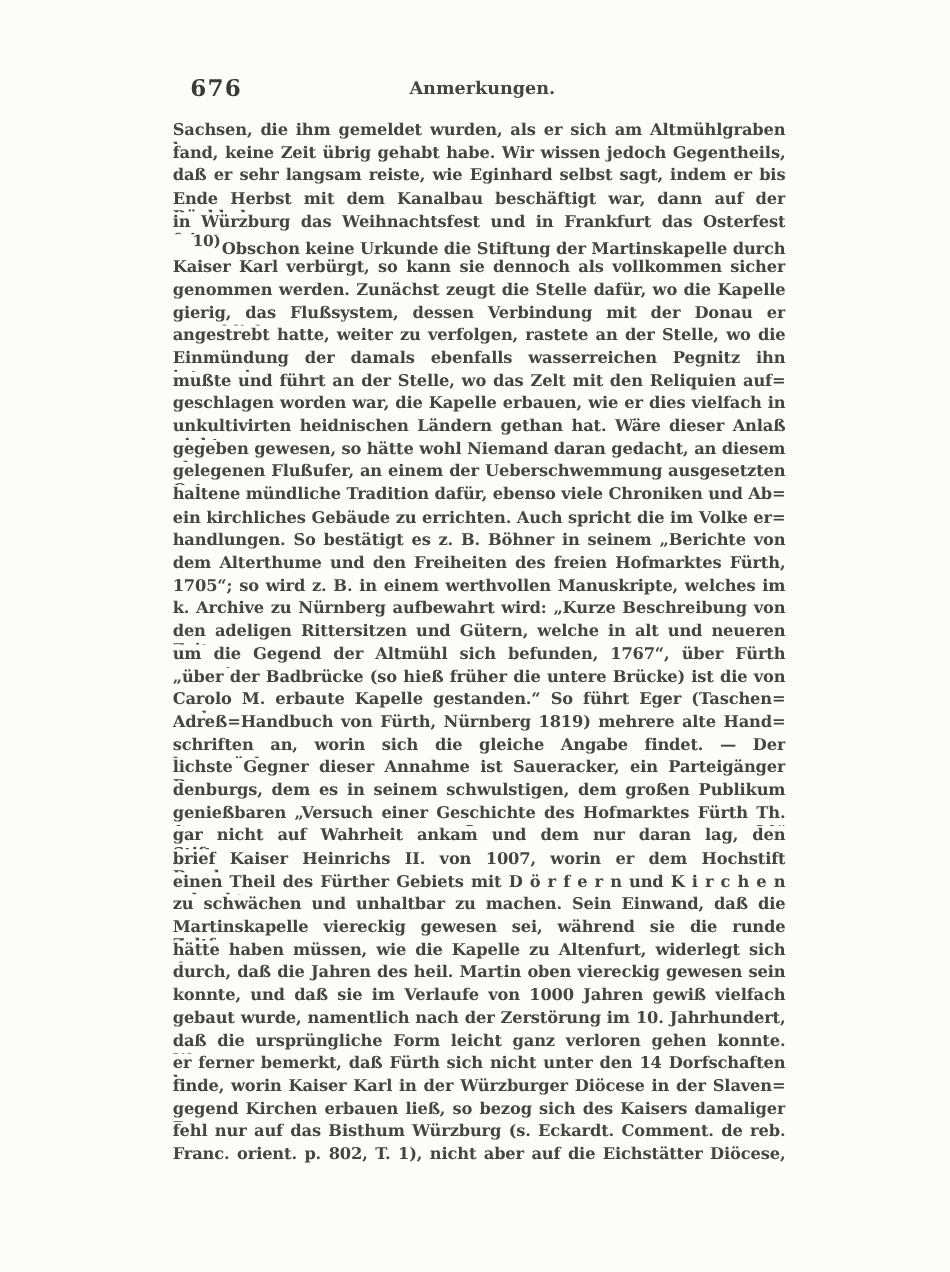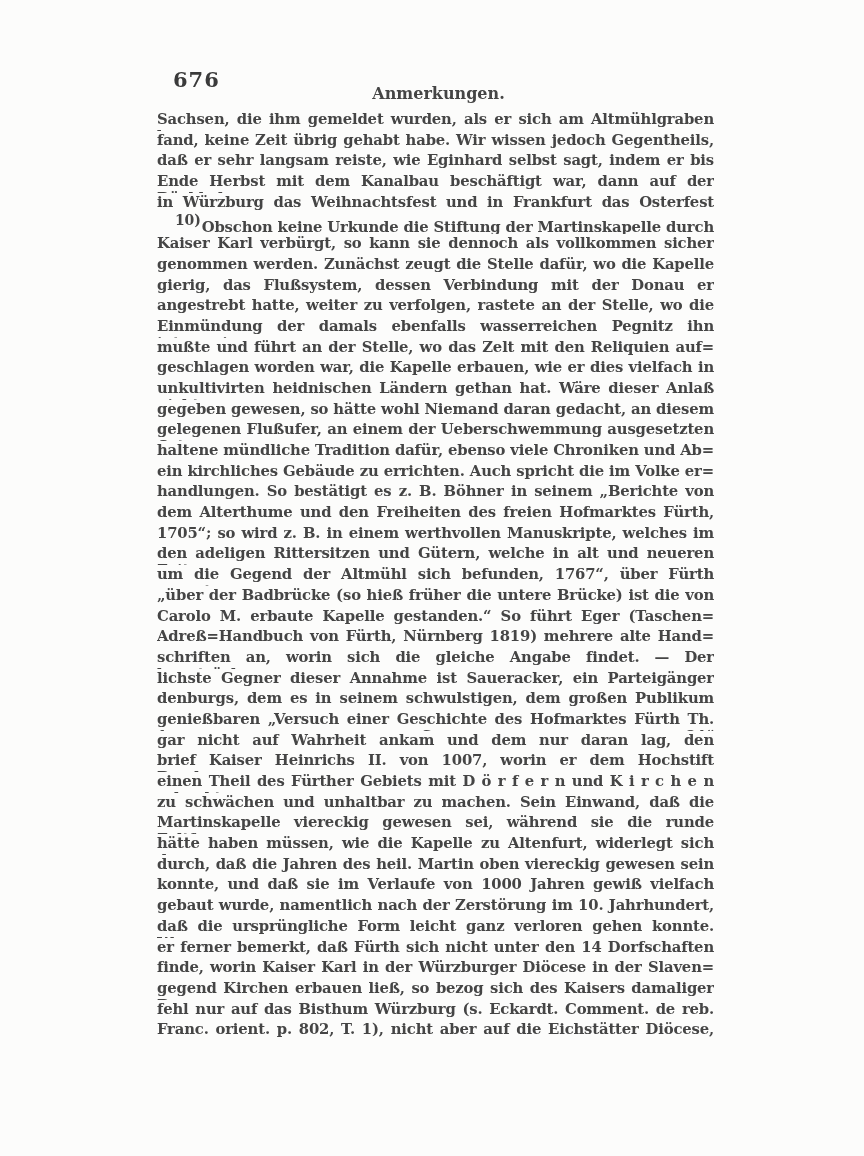--- a/index.html
+++ b/index.html
@@ -16,21 +16,21 @@
     position: absolute;
     top: 67px; left: 157px; width: 557px; height: 26px;
   }
   .pagenum {
     position: absolute; left: 16px; top: 0;
     font-size: 21px; font-weight: bold; letter-spacing: 1px;
   }
   .running-title {
     position: absolute; left: 6px; right: 0; top: 3px;
     text-align: center;
-    font-size: 16px; font-weight: bold; margin-top: 14px;
+    font-size: 16px; font-weight: bold;
   }
   .textblock {
     position: absolute;
     top: 110px; left: 157px; width: 557px;
   }
   .line {
     height: 20.7px;
     overflow: hidden;
     font-size: 14.8px;
     font-weight: bold;
@@ -70,20 +70,21 @@
       <div class="line">mußte und führt an der Stelle, wo das Zelt mit den Reliquien auf=</div>
       <div class="line">geschlagen worden war, die Kapelle erbauen, wie er dies vielfach in</div>
       <div class="line">unkultivirten heidnischen Ländern gethan hat.  Wäre dieser Anlaß nicht</div>
       <div class="line">gegeben gewesen, so hätte wohl Niemand daran gedacht, an diesem ab=</div>
       <div class="line">gelegenen Flußufer, an einem der Ueberschwemmung ausgesetzten Orte</div>
       <div class="line">haltene mündliche Tradition dafür, ebenso viele Chroniken und Ab=</div>
       <div class="line">ein kirchliches Gebäude zu errichten.  Auch spricht die im Volke er=</div>
       <div class="line">handlungen.  So bestätigt es z. B. Böhner in seinem „Berichte von</div>
       <div class="line">dem Alterthume und den Freiheiten des freien Hofmarktes Fürth,</div>
       <div class="line">1705“; so wird z. B. in einem werthvollen Manuskripte, welches im</div>
+      <div class="line">k. Archive zu Nürnberg aufbewahrt wird: „Kurze Beschreibung von</div>
       <div class="line">den adeligen Rittersitzen und Gütern, welche in alt und neueren Zeiten</div>
       <div class="line">um die Gegend der Altmühl sich befunden, 1767“, über Fürth gesagt:</div>
       <div class="line">„über der Badbrücke (so hieß früher die untere Brücke) ist die von</div>
       <div class="line">Carolo M. erbaute Kapelle gestanden.“  So führt Eger (Taschen= und</div>
       <div class="line">Adreß=Handbuch von Fürth, Nürnberg 1819) mehrere alte Hand=</div>
       <div class="line">schriften an, worin sich die gleiche Angabe findet. — Der hauptsäch=</div>
       <div class="line">lichste Gegner dieser Annahme ist Saueracker, ein Parteigänger Bran=</div>
       <div class="line">denburgs, dem es in seinem schwulstigen, dem großen Publikum un=</div>
       <div class="line">genießbaren „Versuch einer Geschichte des Hofmarktes Fürth Th. 1, S. 84“</div>
       <div class="line">gar nicht auf Wahrheit ankam und dem nur daran lag, den Stiftungs=</div>

